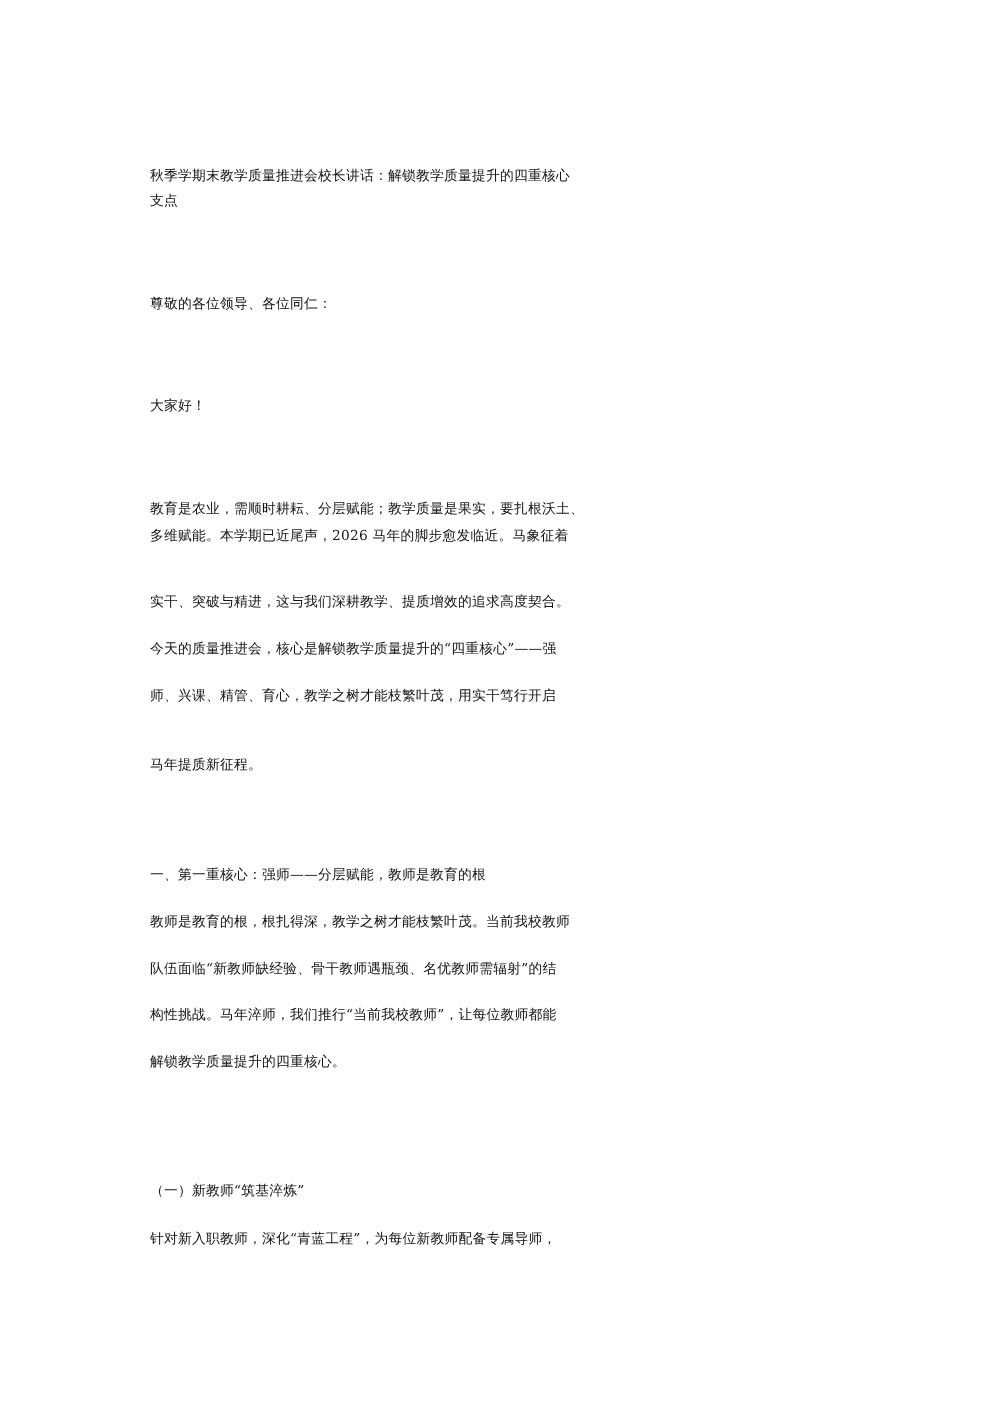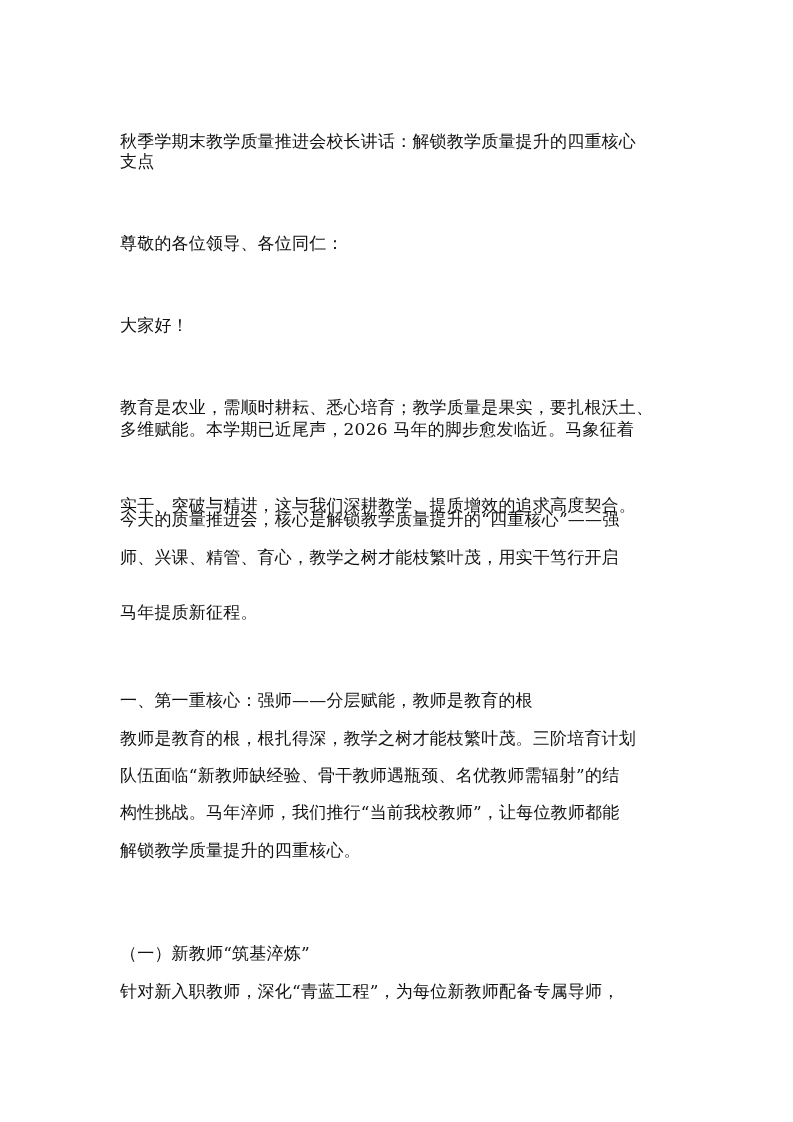--- a/index.html
+++ b/index.html
@@ -18,47 +18,47 @@
   .page {
     position: absolute;
     left: 120px;
     top: 0;
     width: 560px;
   }
   .line {
     position: absolute;
     left: 0;
     white-space: nowrap;
-    font-size: 17px;
+    font-size: 11px;
     line-height: 22px;
     letter-spacing: 0.2px;
   }
 </style>
 </head>
 <body>
 
 <div class="page">
 
   <div class="line" style="top:130px">秋季学期末教学质量推进会校长讲话：解锁教学质量提升的四重核心</div>
   <div class="line" style="top:150px">支点</div>
 
   <div class="line" style="top:232px">尊敬的各位领导、各位同仁：</div>
 
   <div class="line" style="top:314px">大家好！</div>
 
-  <div class="line" style="top:396px">教育是农业，需顺时耕耘、悉心培育；教学质量是果实，要扎根沃土、</div>
+  <div class="line" style="top:396px">教育是农业，需顺时耕耘、分层赋能；教学质量是果实，要扎根沃土、</div>
   <div class="line" style="top:418px">多维赋能。本学期已近尾声，2026 马年的脚步愈发临近。马象征着</div>
-  <div class="line" style="top:494px">实干、突破与精进，这与我们深耕教学、提质增效的追求高度契合。</div>
+  <div class="line" style="top:471px">实干、突破与精进，这与我们深耕教学、提质增效的追求高度契合。</div>
   <div class="line" style="top:508px">今天的质量推进会，核心是解锁教学质量提升的“四重核心”——强</div>
   <div class="line" style="top:546px">师、兴课、精管、育心，教学之树才能枝繁叶茂，用实干笃行开启</div>
   <div class="line" style="top:601px">马年提质新征程。</div>
 
   <div class="line" style="top:689px">一、第一重核心：强师——分层赋能，教师是教育的根</div>
 
-  <div class="line" style="top:727px">教师是教育的根，根扎得深，教学之树才能枝繁叶茂。三阶培育计划</div>
+  <div class="line" style="top:727px">教师是教育的根，根扎得深，教学之树才能枝繁叶茂。当前我校教师</div>
   <div class="line" style="top:764px">队伍面临“新教师缺经验、骨干教师遇瓶颈、名优教师需辐射”的结</div>
   <div class="line" style="top:801px">构性挑战。马年淬师，我们推行“当前我校教师”，让每位教师都能</div>
   <div class="line" style="top:839px">解锁教学质量提升的四重核心。</div>
 
   <div class="line" style="top:942px">（一）新教师“筑基淬炼”</div>
 
   <div class="line" style="top:980px">针对新入职教师，深化“青蓝工程”，为每位新教师配备专属导师，</div>
 </div>
 
 </body></html>

